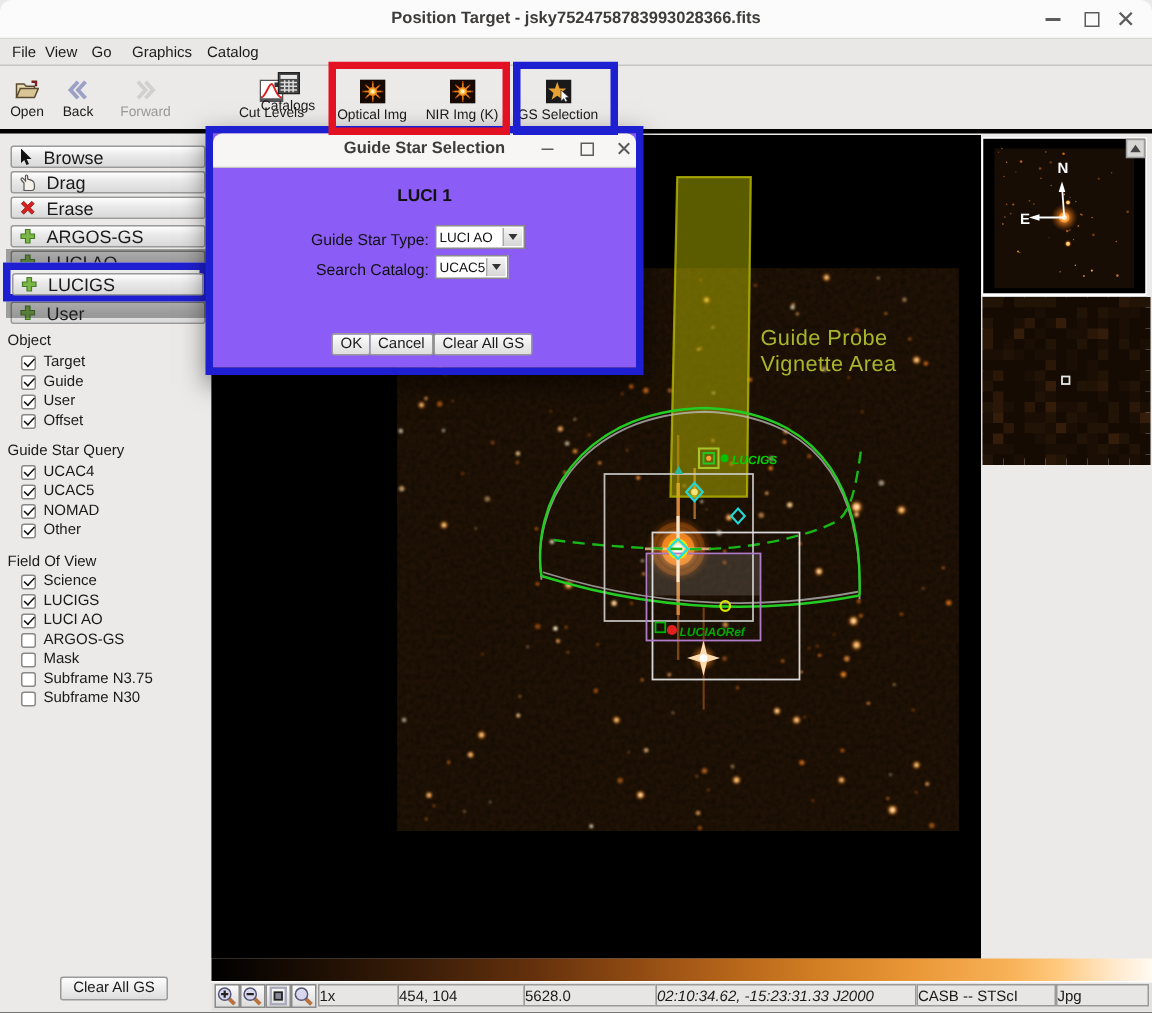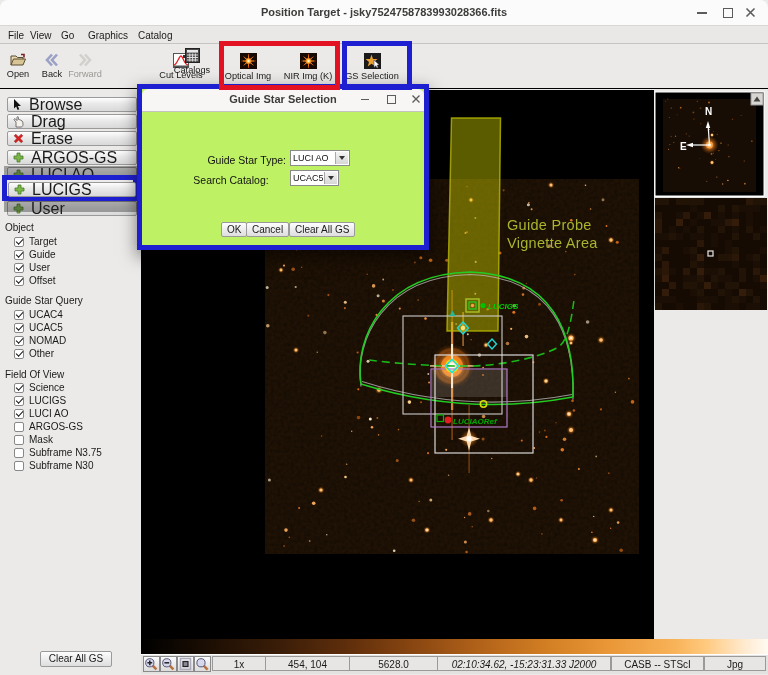--- a/index.html
+++ b/index.html
@@ -6,51 +6,51 @@
   body{width:768px;height:675px;position:relative;overflow:hidden;
        font-family:"Liberation Sans",sans-serif;background:#ebeae8;}
   .abs{position:absolute;}
   
   #titlebar{left:0;top:0;width:768px;height:25px;background:#fbfbfb;
     border-radius:8px 8px 0 0;border-bottom:1px solid #d8d6d3;}
   #title{width:100%;text-align:center;top:6px;font-size:11px;font-weight:bold;color:#3d3c3a;}
   .winbtn{top:8px;color:#555;font-size:12px;line-height:10px;}
   #menubar{left:0;top:26px;width:768px;height:17px;background:#e9e8e6;border-bottom:1px solid #c6c5c2;padding-left:12px;}
   .menu{top:4px;font-size:10px;color:#1a1a1a;}
-  #toolbar{left:0;top:44px;width:768px;height:45px;background:#ebeae8;border-bottom:1px solid #000000;box-sizing:border-box;}
+  #toolbar{left:0;top:44px;width:768px;height:45px;background:#ebeae8;border-bottom:3px solid #000000;box-sizing:border-box;}
   .tbtn{text-align:center;font-size:9.2px;color:#1a1a1a;}
   .tbtn .ic{display:block;margin:0 auto 2px auto;}
   
   #sidebar{left:0;top:90px;width:140px;height:549px;background:#ebeae8;}
   .sbtn{left:7px;width:130px;height:15px;background:linear-gradient(#fefefe,#e9e9e9 45%,#d9d9d9);
-    border:1px solid #9a9a9a;border-radius:2px;font-size:16px;color:#1a1a1a;
+    border:1px solid #9a9a9a;border-radius:2px;font-size:12px;color:#1a1a1a;
     display:flex;align-items:center;box-sizing:border-box;padding-left:5px;}
   .sbtn span{margin-left:7px;}
   .slabel{left:5px;font-size:10px;color:#1a1a1a;}
   .cbrow{left:14px;font-size:10px;color:#1a1a1a;display:flex;align-items:center;}
   .cb{width:10px;height:10px;background:#fff;border:1px solid #888;border-radius:2px;
       margin-right:5px;position:relative;box-sizing:border-box;}
   .cb.ck::after{content:"";position:absolute;left:0.8px;top:1.6px;width:5.8px;height:2.8px;
       border-left:1.6px solid #111;border-bottom:1.6px solid #111;transform:rotate(-47deg);}
   
   #canvas{left:141px;top:90px;width:513px;height:549px;background:#000;}
   
   #rightcol{left:654px;top:90px;width:114px;height:549px;background:#ececea;}
   
   #colorbar{left:141px;top:639px;width:627px;height:15px;
     background:linear-gradient(to right,#000 0%,#1a0d03 10%,#3a1d08 22%,#63300c 34%,#8f4a12 45%,#b5651a 55%,#d37f24 65%,#ea9838 75%,#f8b258 85%,#ffc97e 90%,#ffe9cc 96%,#fffaf2 100%);}
   #statusbar{left:141px;top:654px;width:627px;height:19px;background:#e4e2e0;border-top:1px solid #fff;}
   .sfield{top:1px;height:15px;background:#e8e6e4;border:1px solid #9a9a9a;
-     font-size:10px;color:#1a1a1a;text-align:center;line-height:15px;box-sizing:border-box;}
+     font-size:10px;color:#1a1a1a;line-height:15px;box-sizing:border-box;}
   .zbtn{top:1px;width:17px;height:16px;background:linear-gradient(#fbfbfb,#dcdcdc);
      border:1px solid #8a8a8a;box-sizing:border-box;}
   
   #dlgwrap{z-index:50;left:137px;top:84px;width:292px;height:166px;border:5px solid #1f1fd2;box-sizing:border-box;
      box-shadow:0 6px 16px rgba(0,0,0,0.5);}
-  #dlg{width:100%;height:100%;background:#bef264;position:relative;}
+  #dlg{width:100%;height:100%;background:#8b5cf6;position:relative;}
   #dlgtitle{left:0;top:0;width:100%;height:22px;background:#f7f6f5;border-bottom:1px solid #c6c4c2;
      border-radius:6px 6px 0 0;}
   #dlgtitle .t{width:100%;text-align:center;top:4px;font-size:11px;font-weight:bold;color:#3d3c3a;position:absolute;}
   .dbtn{height:13px;background:linear-gradient(#fdfdfd,#dedede);border:1px solid #9a9a9a;
      border-radius:2px;font-size:10px;color:#1a1a1a;text-align:center;line-height:13px;padding:0 5px;}
   .combo{height:16px;background:#fff;border:1px solid #8a8a8a;font-size:9px;color:#111;
      line-height:14px;padding-left:2px;box-sizing:border-box;}
   .combo .ar{position:absolute;right:1px;top:1px;width:12px;height:12px;
      background:linear-gradient(#f4f4f4,#d6d6d6);border-left:1px solid #aaa;}
   .combo .ar::after{content:"";position:absolute;left:3px;top:4px;border:3.5px solid transparent;border-top:4.5px solid #333;}
@@ -83,21 +83,21 @@
        <path d="M11 1.5 L14 1.5 L14 4.5" fill="none" stroke="#7a2020" stroke-width="1.6"></path>
        <path d="M1 12 L3.5 6 L15.5 6 L13 12 Z" fill="#d9c495" stroke="#5a4a30" stroke-width="1"></path>
      </svg>Open</div>
 
    <div class="abs tbtn" style="left:37px;top:9px;width:30px;">
      <svg class="ic" width="14" height="14" viewBox="0 0 14 14">
        <path d="M7 1.5 L2 7 L7 12.5" fill="none" stroke="#9aa0c6" stroke-width="2.6"></path>
        <path d="M12 1.5 L7 7 L12 12.5" fill="none" stroke="#9aa0c6" stroke-width="2.6"></path>
      </svg>Back</div>
 
-   <div class="abs tbtn" style="left:63px;top:9px;width:44px;color:#9a9894;">
+   <div class="abs tbtn" style="left:75px;top:9px;width:44px;color:#9a9894;">
      <svg class="ic" width="14" height="14" viewBox="0 0 14 14">
        <path d="M2 1.5 L7 7 L2 12.5" fill="none" stroke="#d2d0cc" stroke-width="2.6"></path>
        <path d="M7 1.5 L12 7 L7 12.5" fill="none" stroke="#d2d0cc" stroke-width="2.6"></path>
      </svg>Forward</div>
 
    <div class="abs tbtn" style="left:112px;top:9px;width:50px;margin-left:44px;">
      <svg class="ic" width="16" height="15" viewBox="0 0 16 15">
        <rect x="0.5" y="0.5" width="15" height="14" fill="#fff" stroke="#555"></rect>
        <rect x="10" y="2" width="4" height="3" fill="#333"></rect>
        <path d="M1 12 C4 12 6 3 8 3 C10 3 11 12 15 12" fill="none" stroke="#e32222" stroke-width="1.3"></path>
@@ -881,21 +881,22 @@
  <div class="abs" id="dlgwrap">
   <div id="dlg">
    <div class="abs" id="dlgtitle">
      <div class="t">Guide Star Selection</div>
      <div class="abs" style="left:219px;top:10px;width:8px;height:1.2px;background:#5c5c5c;"></div>
      <div class="abs" style="left:245px;top:6px;width:7px;height:7px;border:1.2px solid #5c5c5c;"></div>
      <svg class="abs" style="left:269px;top:5px" width="10" height="10" viewBox="0 0 10 10">
           <path d="M1.5 1.5 L8.5 8.5 M8.5 1.5 L1.5 8.5" stroke="#5c5c5c" stroke-width="1.4"></path>
         </svg>
    </div>
+   <div class="abs" style="left:0;top:36px;width:100%;text-align:center;font-size:11.5px;font-weight:bold;color:#111;">LUCI 1</div>
    <div class="abs" style="left:0px;top:65px;width:144px;text-align:right;font-size:10.5px;color:#111;">Guide Star Type:</div>
    <div class="abs combo" style="left:148px;top:61px;width:60px;">LUCI AO<span class="ar"></span></div>
-   <div class="abs" style="left:17px;top:85px;width:144px;text-align:center;font-size:10.5px;color:#111;">Search Catalog:</div>
+   <div class="abs" style="left:0px;top:85px;width:144px;text-align:right;font-size:10.5px;color:#111;">Search Catalog:</div>
    <div class="abs combo" style="left:148px;top:81px;width:49px;">UCAC5<span class="ar"></span></div>
    <div class="abs dbtn" style="left:79px;top:133px;">OK</div>
    <div class="abs dbtn" style="left:104px;top:133px;">Cancel</div>
    <div class="abs dbtn" style="left:147px;top:133px;">Clear All GS</div>
   </div>
  </div>
 
 </body></html>

